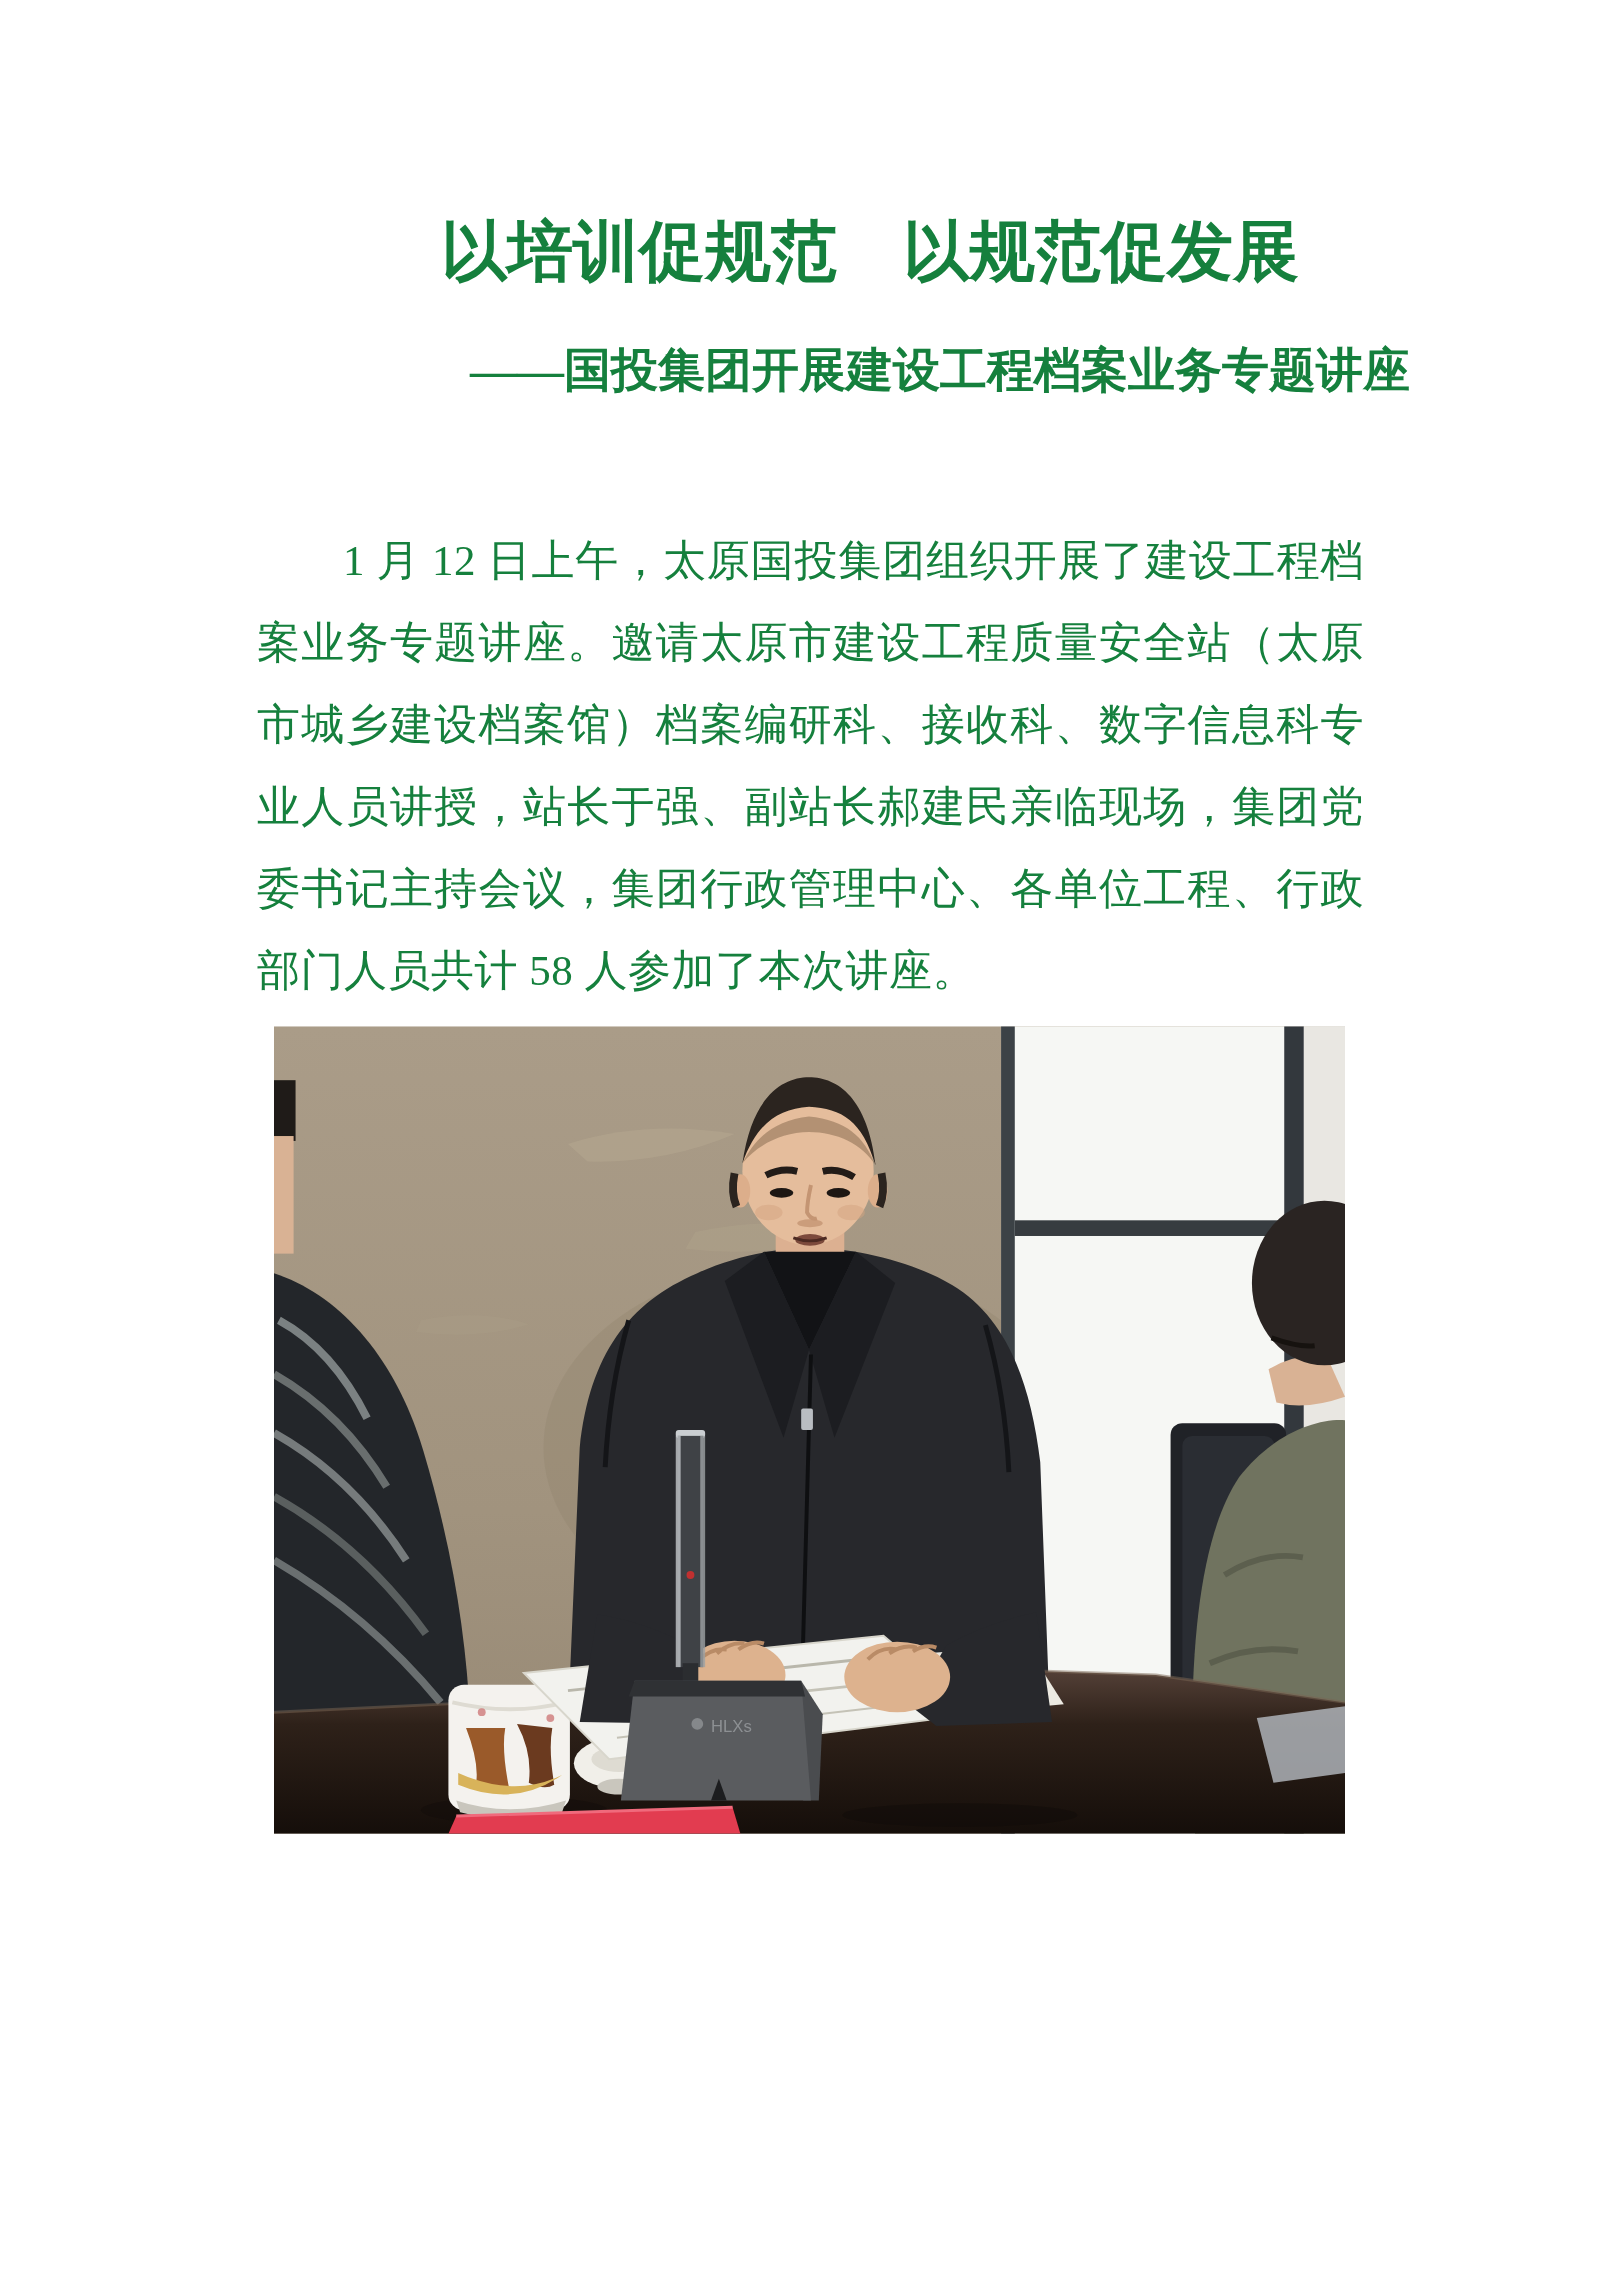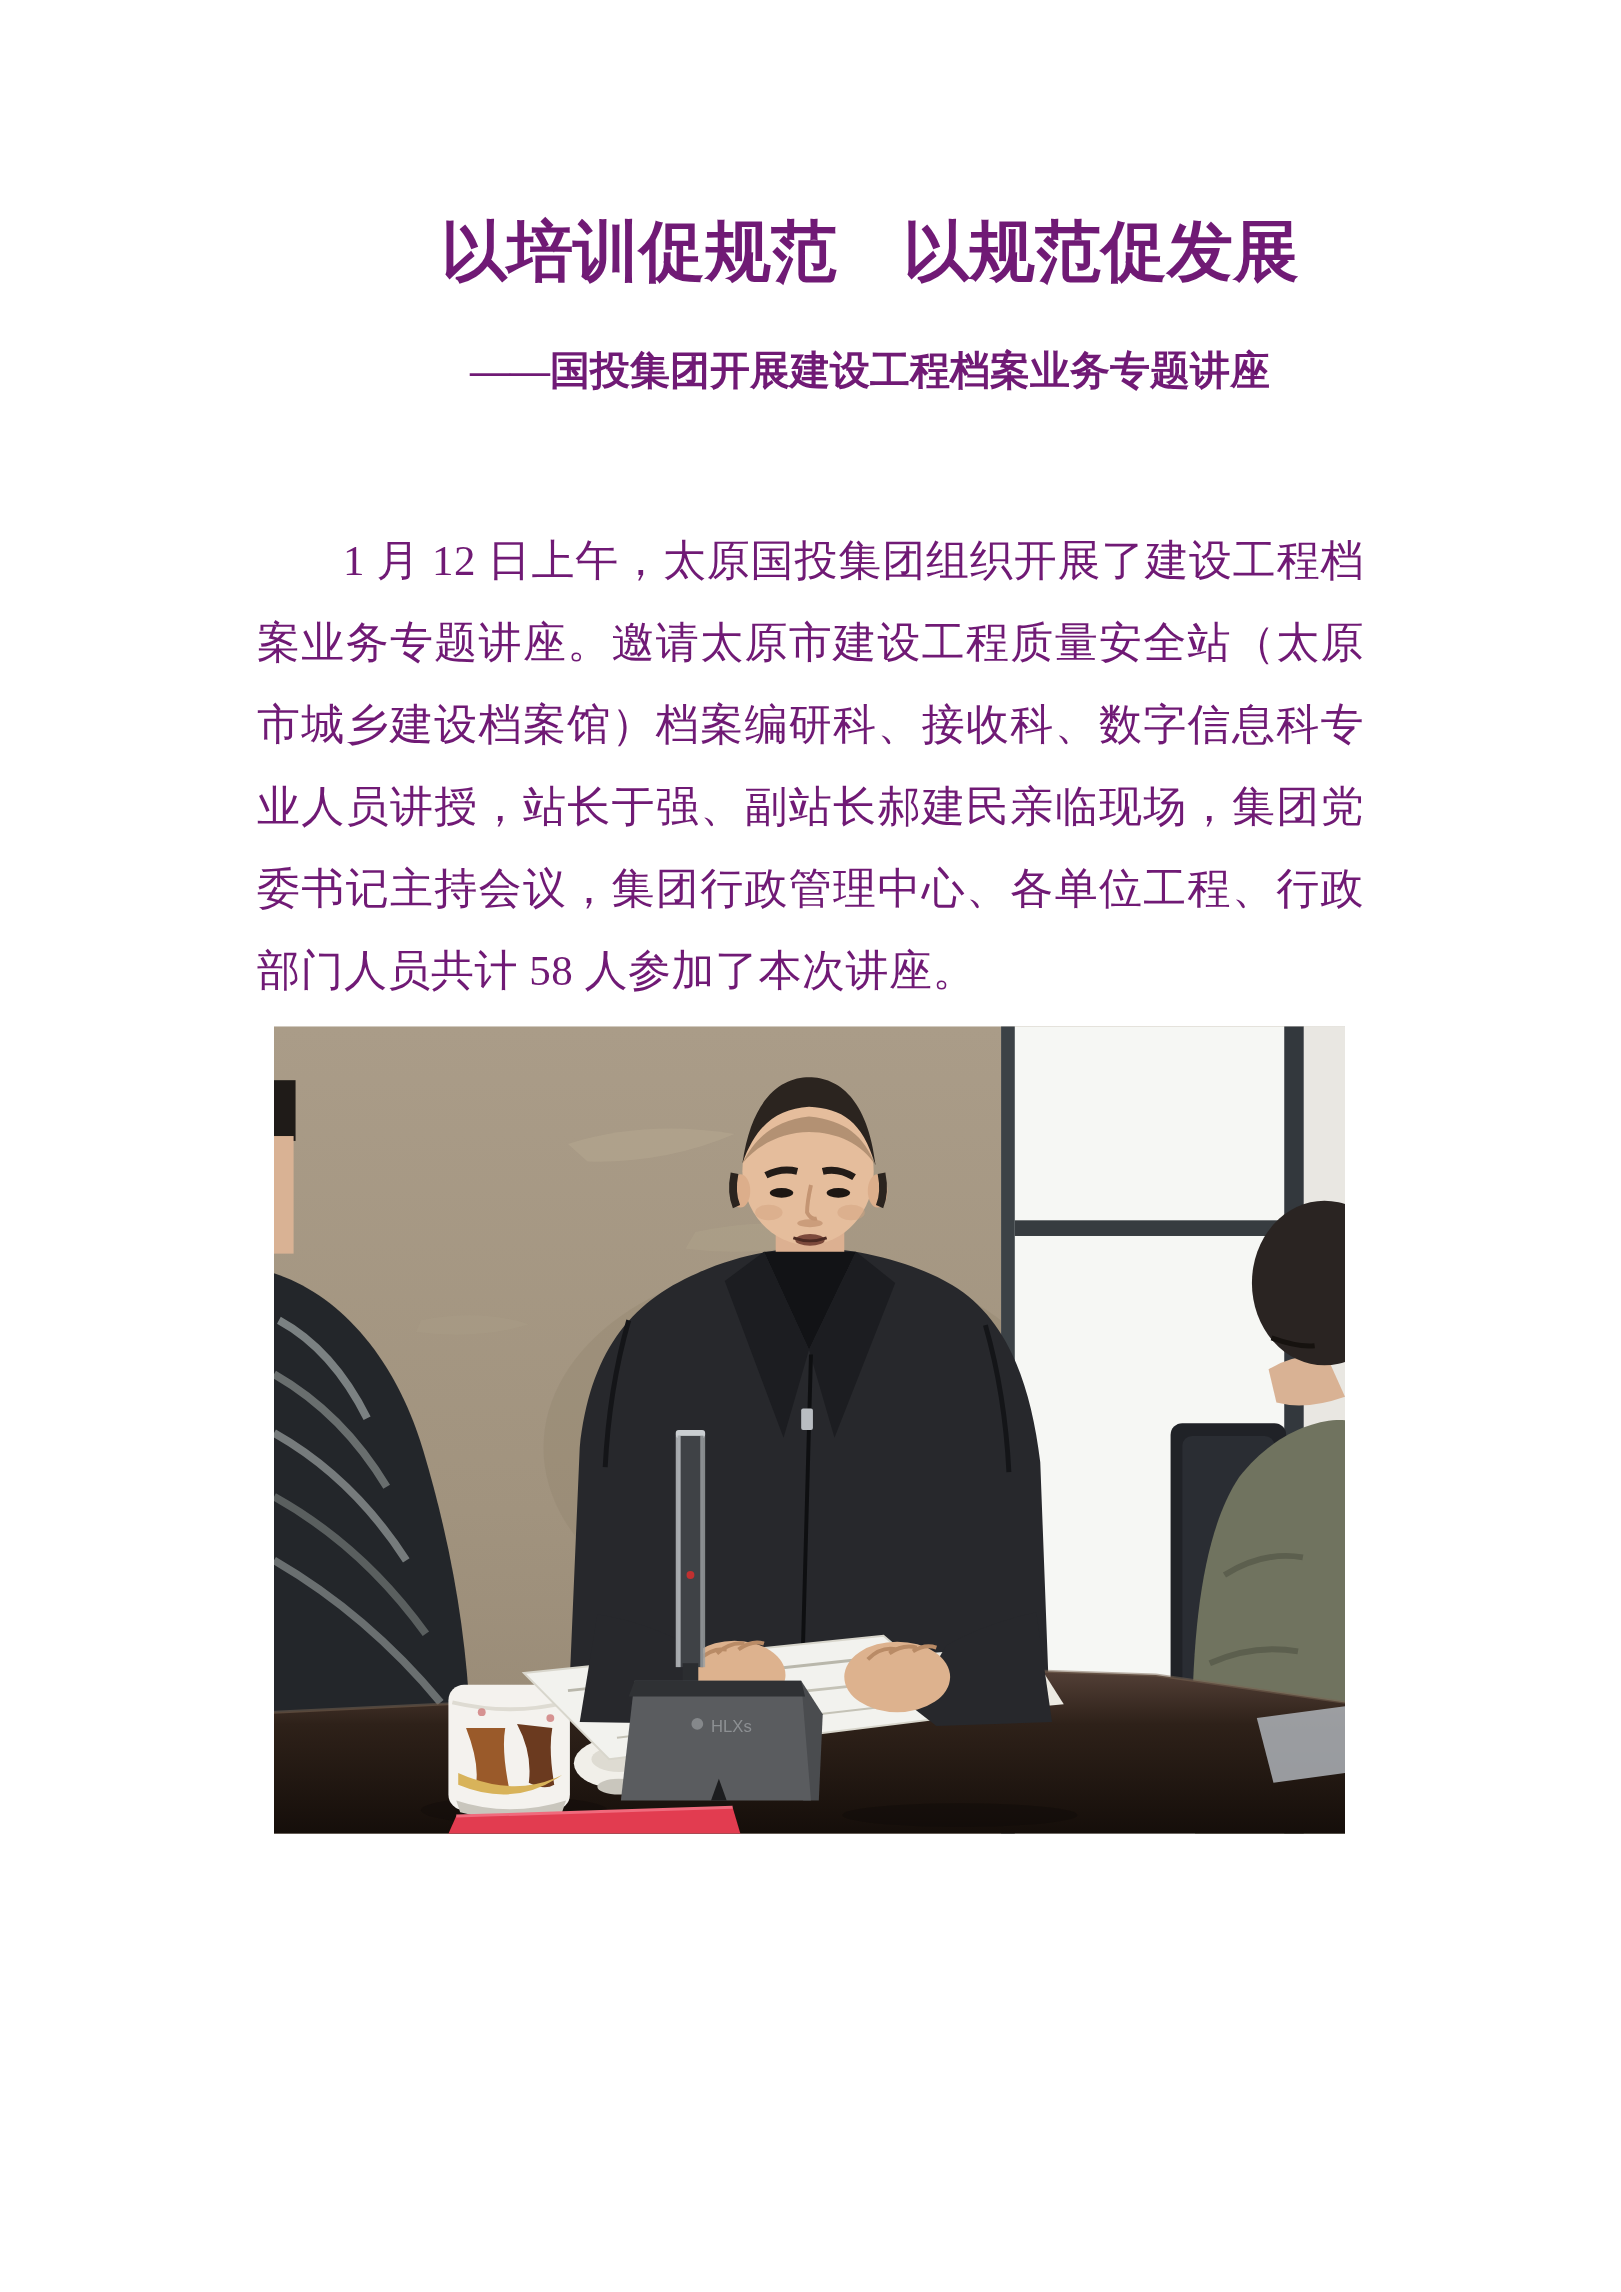--- a/index.html
+++ b/index.html
@@ -1,36 +1,36 @@
 <!DOCTYPE html>
 <html><head>
 <meta charset="utf-8">
 <style>
   html,body{margin:0;padding:0;background:#ffffff;}
   .page{
     position:relative;
     width:1621px;height:2293px;
     background:#ffffff;
     overflow:hidden;
-    color:#701a75;
+    color:#15803d;
     font-family:"Liberation Serif","DejaVu Serif",serif;
   }
   .content{padding:0 243px;}
   h1.title{
     margin:208px 0 0 0;
     padding-left:198px;
     font-size:66px;
     line-height:88px;
     font-weight:bold;
     white-space:nowrap;
   }
   h2.subtitle{
     margin:43px 0 0 0;
     padding-left:227px;
-    font-size:40px;
+    font-size:47px;
     line-height:63px;
     font-weight:bold;
     white-space:nowrap;
   }
   p.body-para{
     margin:14px;
     font-size:43px;
     line-height:82px;
     text-align:justify;
     text-indent:86px;

